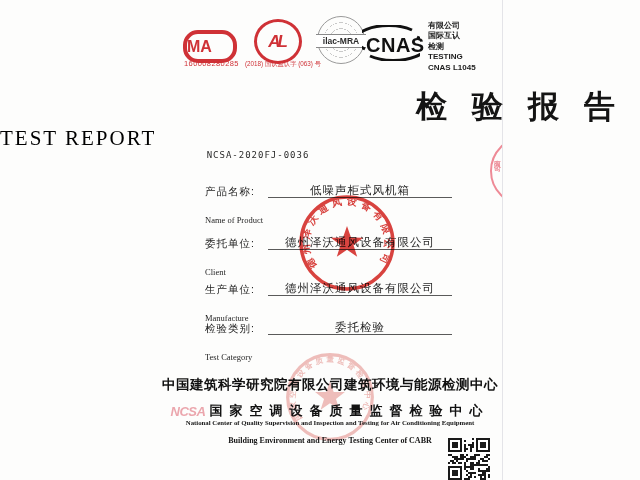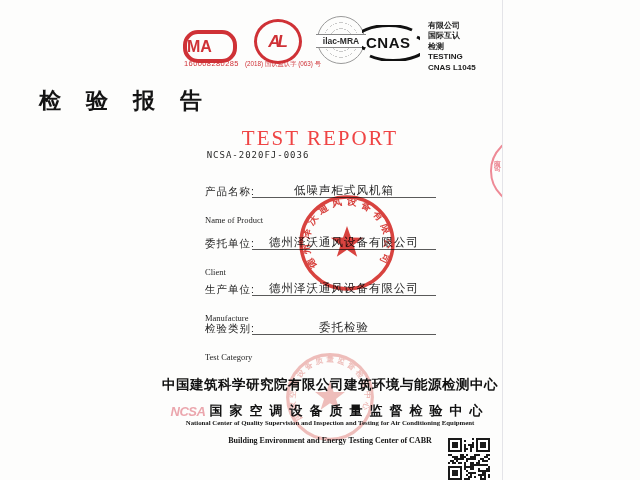--- a/index.html
+++ b/index.html
@@ -18,38 +18,38 @@
            font-size:17px;color:#cf3136;letter-spacing:-3px;padding-right:3px;box-sizing:content-box;}
   .cal-cap{left:245px;top:60px;font-size:6.3px;color:#cf3136;}
   .ilac{left:317px;top:16px;width:46px;height:46px;border:1px solid #9a9a9a;border-radius:50%;
         background:
           radial-gradient(circle at 50% 50%, transparent 0 5px, #c9c9c9 5px 5.6px, transparent 5.6px 11px,
           #c9c9c9 11px 11.6px, transparent 11.6px 17px, #c9c9c9 17px 17.6px, transparent 17.6px);}
   .ilac-band{position:absolute;left:-2px;top:17px;width:50px;height:12px;background:#fff;
         border-top:1px solid #8a8a8a;border-bottom:1px solid #8a8a8a;display:flex;align-items:center;
         justify-content:center;font-size:8.5px;font-weight:bold;color:#2b2b2b;}
   .cnas{left:362px;top:25px;width:58px;height:36px;}
-  .cnas-text{position:absolute;left:4px;top:9px;font-size:15px;font-weight:bold;color:#111;
+  .cnas-text{position:absolute;left:4px;top:9px;font-size:20px;font-weight:bold;color:#111;
         letter-spacing:0.5px;font-family:"Liberation Sans", sans-serif;}
   .acc-col{left:428px;top:21px;font-size:8px;font-weight:bold;color:#1c1c1c;line-height:10.4px;}
 
   
-  .title-zh{left:0;top:86px;width:640px;text-align:left;font-size:22px;font-weight:bold;
+  .title-zh{left:0;top:86px;width:640px;text-align:right;font-size:31px;font-weight:bold;
             letter-spacing:25px;padding-left:39px;box-sizing:border-box;color:#141414;}
-  .title-en{left:0;top:126px;width:640px;text-align:center;font-size:21px;letter-spacing:2px;
-            font-family:"Liberation Serif", serif;color:#ef4444;}
+  .title-en{left:0;top:126px;width:640px;text-align:left;font-size:21px;letter-spacing:2px;
+            font-family:"Liberation Serif", serif;color:#000000;}
   .report-no{left:0;top:150px;width:516px;text-align:center;font-size:9px;letter-spacing:1px;
             font-family:"DejaVu Sans Mono", monospace;color:#2a2a2a;}
 
   
   .field{position:absolute;left:205px;width:250px;height:34px;}
   .f-zh{position:absolute;left:0;top:2px;font-size:10.5px;color:#1e1e1e;letter-spacing:1px;}
   .f-en{position:absolute;left:0;top:16px;font-size:8.5px;color:#1e1e1e;
         font-family:"Liberation Serif", serif;margin-top:16px;}
-  .f-line{position:absolute;left:47px;top:0;width:184px;height:14px;border-bottom:1px solid #5a5a5a;
+  .f-line{position:absolute;left:63px;top:0;width:184px;height:14px;border-bottom:1px solid #5a5a5a;
         text-align:center;font-size:11.5px;color:#262626;letter-spacing:1px;}
 
   
   .stamp-main{left:297px;top:193px;width:100px;height:100px;mix-blend-mode:multiply;opacity:0.92;}
   .stamp-footer{left:284px;top:351px;width:92px;height:92px;mix-blend-mode:multiply;opacity:0.38;}
   .stamp-edge-clip{left:478px;top:140px;width:24px;height:80px;overflow:hidden;}
   .stamp-edge-circle{position:absolute;left:12px;top:-4px;width:70px;height:70px;border:2.5px solid #ee8a96;
         border-radius:50%;box-sizing:border-box;}
   .stamp-edge-text{position:absolute;left:14px;top:14px;font-size:7px;color:#ec8490;
         writing-mode:vertical-rl;letter-spacing:2px;}

